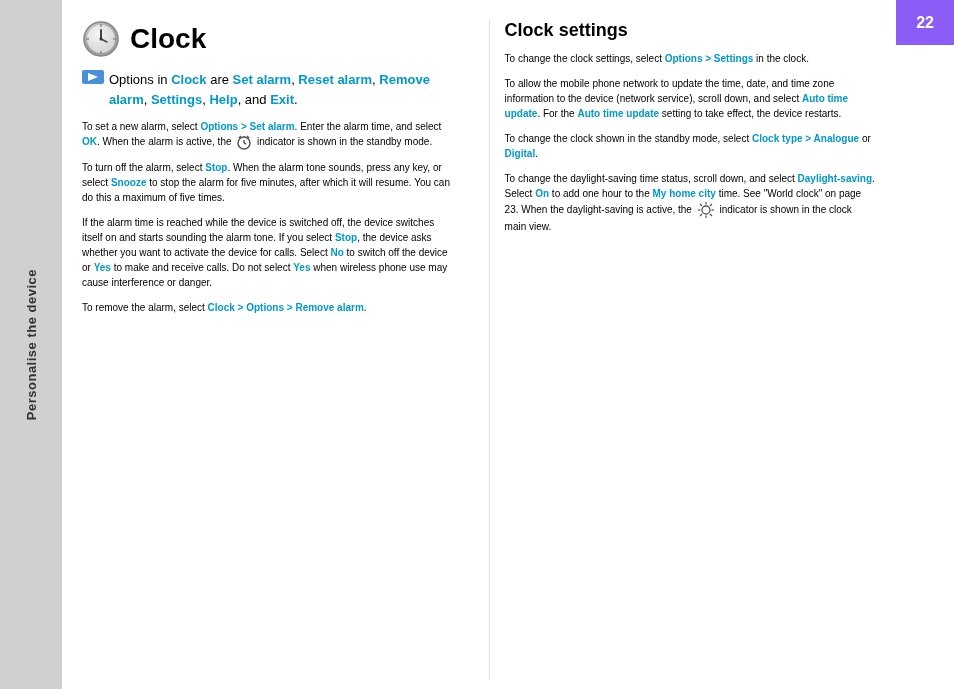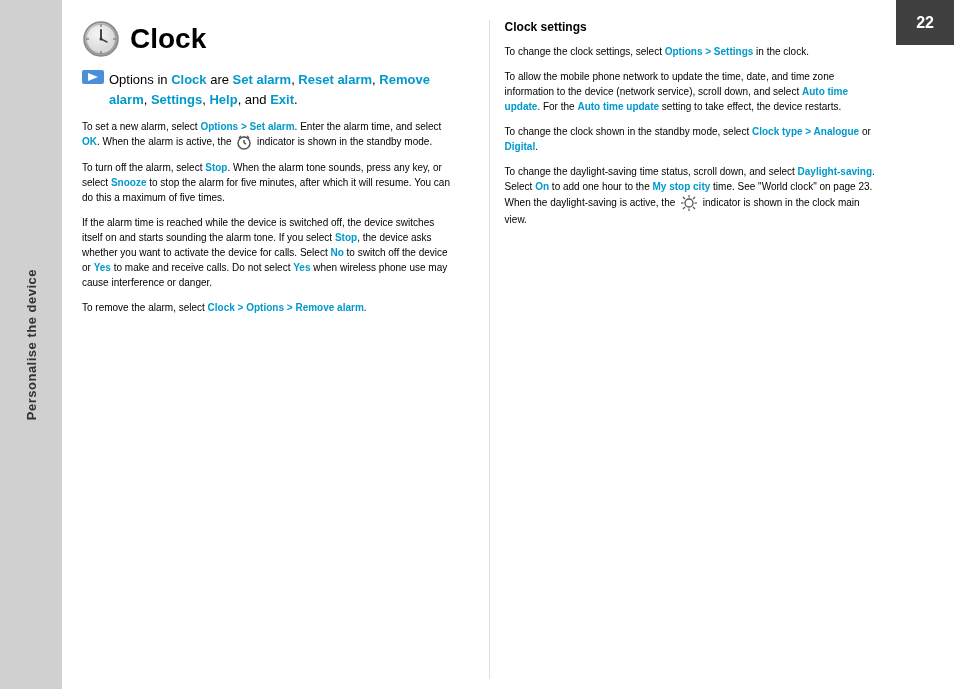--- a/index.html
+++ b/index.html
@@ -81,21 +81,21 @@
     }
 
     .page-title {
       font-size: 28px;
       font-weight: bold;
       color: #000;
     }
 
     
     .section-title {
-      font-size: 12px;
+      font-size: 18px;
       font-weight: bold;
       color: #000;
       margin-bottom: 10px;
     }
 
     
     .para {
       margin-bottom: 10px;
       line-height: 1.5;
       color: #000;
@@ -115,21 +115,21 @@
     .options-line {
       display: flex;
       align-items: flex-start;
       margin-bottom: 10px;
       line-height: 1.5;
     }
 
     
     .bottom-bar {
       height: 45px;
-      background: #404040;
+      background: #8b5cf6;
       display: flex;
       align-items: center;
       padding: 0 20px;
       flex-shrink: 0;
     }
 
     .page-number {
       color: #fff;
       font-size: 16px;
       font-weight: bold;
@@ -217,21 +217,21 @@
       <p class="para">
         To allow the mobile phone network to update the time, date, and time zone information to the device (network service), scroll down, and select <span class="link">Auto time update</span>. For the <span class="link">Auto time update</span> setting to take effect, the device restarts.
       </p>
 
       <p class="para">
         To change the clock shown in the standby mode, select <span class="link">Clock type &gt; Analogue</span> or <span class="link">Digital</span>.
       </p>
 
 
       <p class="para">
-        To change the daylight-saving time status, scroll down, and select <span class="link">Daylight-saving</span>. Select <span class="link">On</span> to add one hour to the <span class="link">My stop city</span> time. See "World clock" on page 23. When the daylight-saving is active, the
+        To change the daylight-saving time status, scroll down, and select <span class="link">Daylight-saving</span>. Select <span class="link">On</span> to add one hour to the <span class="link">My home city</span> time. See "World clock" on page 23. When the daylight-saving is active, the
         <svg width="18" height="18" viewBox="0 0 18 18" style="display:inline;vertical-align:middle;margin:0 2px;">
           <circle cx="9" cy="9" r="4" fill="none" stroke="#555" stroke-width="1.3"></circle>
           <line x1="9" y1="1" x2="9" y2="3.5" stroke="#555" stroke-width="1.2"></line>
           <line x1="9" y1="14.5" x2="9" y2="17" stroke="#555" stroke-width="1.2"></line>
           <line x1="1" y1="9" x2="3.5" y2="9" stroke="#555" stroke-width="1.2"></line>
           <line x1="14.5" y1="9" x2="17" y2="9" stroke="#555" stroke-width="1.2"></line>
           <line x1="3" y1="3" x2="5" y2="5" stroke="#555" stroke-width="1.2"></line>
           <line x1="13" y1="13" x2="15" y2="15" stroke="#555" stroke-width="1.2"></line>
           <line x1="15" y1="3" x2="13" y2="5" stroke="#555" stroke-width="1.2"></line>
           <line x1="3" y1="15" x2="5" y2="13" stroke="#555" stroke-width="1.2"></line>

